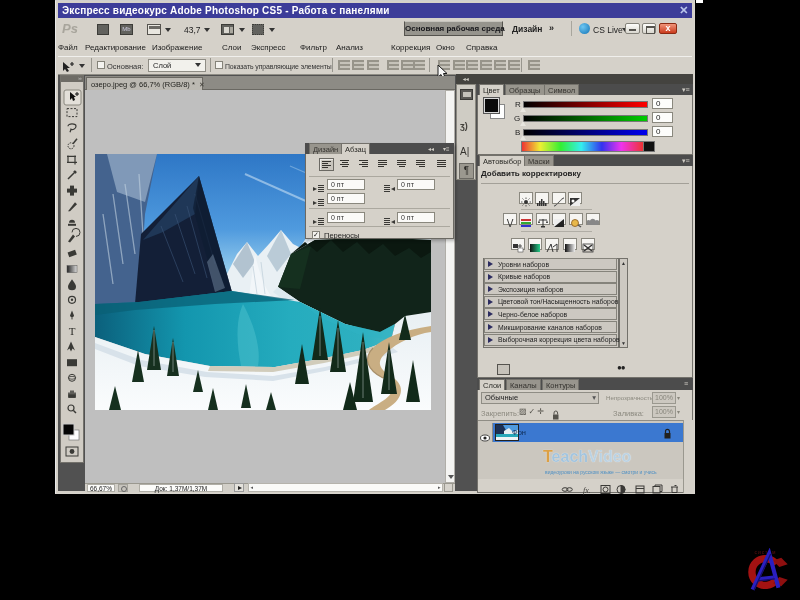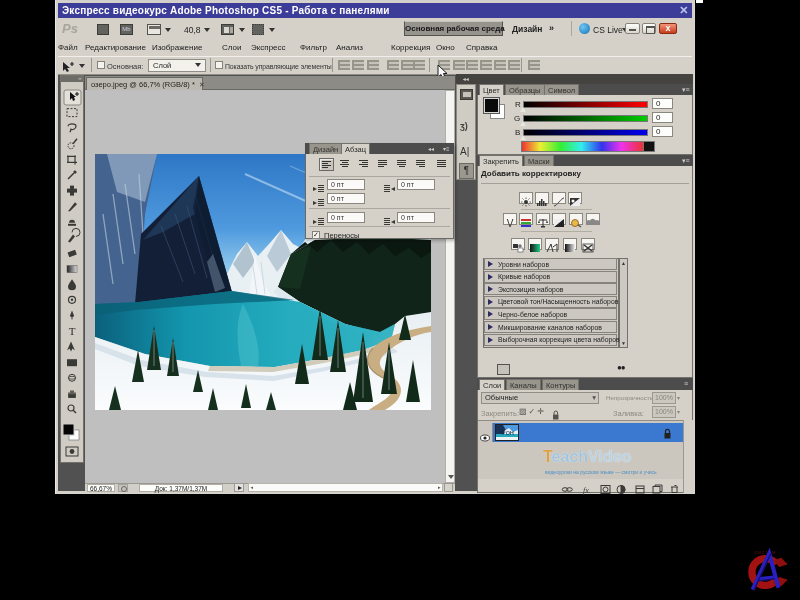--- a/index.html
+++ b/index.html
@@ -54,21 +54,21 @@
 
   <div class="abs" style="left:62px;top:21px;width:30px;height:16px;color:#a8a59c;font-size:13px;
        font-weight:bold;font-style:italic;">Ps</div>
   <div class="ico" style="left:97px;top:24px;width:12px;height:11px;"></div>
   <div class="ico" style="left:120px;top:24px;width:13px;height:11px;color:#cfcde0;font-size:6px;
        line-height:9px;text-align:center;">Mb</div>
   <div class="abs" style="left:147px;top:24px;width:14px;height:11px;background:#e8e6df;border:1px solid #55534e;box-sizing:border-box;">
      <div style="position:absolute;left:1px;top:1px;width:11px;height:3px;background:#6b6964;"></div>
   </div>
   <div class="ddarrow" style="left:165px;top:28px;"></div>
-  <div class="abs" style="left:184px;top:25px;font-size:8.5px;color:#222;">40,8</div>
+  <div class="abs" style="left:184px;top:25px;font-size:8.5px;color:#222;">43,7</div>
   <div class="ddarrow" style="left:204px;top:28px;"></div>
   <div class="ico" style="left:221px;top:24px;width:13px;height:11px;">
      <div style="position:absolute;left:2px;top:2px;width:5px;height:6px;background:#d8d6cf;"></div>
      <div style="position:absolute;left:8px;top:2px;width:3px;height:6px;background:#aaa89f;"></div>
   </div>
   <div class="ddarrow" style="left:239px;top:28px;"></div>
   <div class="ico" style="left:252px;top:24px;width:12px;height:11px;border-style:dotted;"></div>
   <div class="ddarrow" style="left:269px;top:28px;"></div>
 
   <div class="abs" style="left:404px;top:21px;width:99px;height:15px;background:#96948d;
@@ -370,21 +370,21 @@
   <div class="abs" style="left:515px;top:128px;font-size:8px;color:#222;">B</div>
   <div class="abs" style="left:523px;top:129px;width:123px;height:5px;background:linear-gradient(90deg,#000,#00e);border:1px solid #777;"></div>
   <div class="abs" style="left:520px;top:135px;width:0;height:0;border-left:3px solid transparent;border-right:3px solid transparent;border-bottom:5px solid #e8e6df;"></div>
   <div class="vbox" style="left:652px;top:126px;width:21px;height:11px;line-height:10px;padding-left:3px;">0</div>
   <div class="abs" style="left:521px;top:141px;width:121px;height:9px;border:1px solid #777;
        background:linear-gradient(90deg,#e33 0%,#ee3 15%,#3e3 32%,#3ee 49%,#33e 66%,#e3e 82%,#e33 100%);"></div>
   <div class="abs" style="left:643px;top:141px;width:10px;height:9px;background:#111;border:1px solid #777;"></div>
 
   <div class="abs" style="left:477px;top:155px;width:216px;height:223px;background:#d5d1c9;border:1px solid #73716b;box-sizing:border-box;"></div>
   <div class="tabdark" style="left:477px;top:155px;width:216px;height:11px;"></div>
-  <div class="ptab" style="left:479px;top:155px;">Закрепить</div>
+  <div class="ptab" style="left:479px;top:155px;">Автовыбор</div>
   <div class="ptab inactive" style="left:524px;top:155px;">Маски</div>
   <div class="abs" style="left:682px;top:157px;color:#cfccc4;font-size:7px;">▾≡</div>
   <div class="abs" style="left:481px;top:169px;font-size:8px;font-weight:bold;color:#222;">Добавить корректировку</div>
   <div class="abs" style="left:481px;top:183px;width:208px;height:1px;background:#a3a098;"></div>
   <div class="abs" id="adjrow1" style="left:519px;top:192px;">
       <div style="position:absolute;left:0px;top:0;width:14px;height:12px;background:#f6f5f2;border:1px solid #8a887f;box-sizing:border-box;"><svg width="12" height="10">
           <circle cx="6" cy="5" r="2" fill="#333"></circle>
           <g stroke="#333" stroke-width="0.8">
             <path d="M6,0.5 V2 M6,8 V9.5 M1,5 H2.5 M9.5,5 H11 M2.5,1.5 L3.5,2.5 M8.5,7.5 L9.5,8.5 M8.5,2.5 L9.5,1.5 M2.5,8.5 L3.5,7.5"></path>
           </g>
@@ -535,21 +535,21 @@
         <circle cx="5" cy="4" r="1.6" fill="#222"></circle>
       </svg></div>
   <div class="abs" style="left:495px;top:424px;width:24px;height:17px;border:1px solid #222;box-sizing:border-box;">
     <svg width="22" height="15">
         <rect width="22" height="15" fill="#4f9ade"></rect>
     <polygon points="0,0 7,0 12,9 0,10" fill="#1c3156"></polygon>
     <polygon points="8,6 13,3 17,7 22,5 22,9 8,9" fill="#e8eff3"></polygon>
     <rect x="0" y="9" width="22" height="4" fill="#28a8ba"></rect>
     <rect x="0" y="12" width="22" height="3" fill="#eef3f6"></rect>
       </svg></div>
-  <div class="abs" style="left:500px;top:428px;font-size:7.5px;color:#0d2c55;">Фон</div>
+  <div class="abs" style="left:512px;top:428px;font-size:7.5px;color:#0d2c55;">Фон</div>
   <div class="abs" style="left:663px;top:426px;width:9px;height:11px;"><svg width="9" height="12">
      <rect x="1.5" y="5" width="6" height="5.5" fill="#22211e"></rect>
         <path d="M2.5,5 V3.5 a2,2.2 0 0,1 4,0 V5" fill="none" stroke="#22211e" stroke-width="1.2"></path>
       </svg></div>
   <div class="abs" style="left:543px;top:448px;font-size:16px;font-weight:bold;opacity:0.85;
        color:#9cc4e4;text-shadow:0 0 1px #fff;"><span style="color:#e09a30;">T</span>each<span style="color:#b8d4ea;">Video</span></div>
   <div class="abs" style="left:545px;top:469px;width:124px;height:6px;font-size:5px;color:#4d8fc4;overflow:hidden;">видеоуроки на русском языке — смотри и учись</div>
   <div class="abs" id="laybot" style="left:560px;top:481px;width:125px;height:11px;"><svg width="125" height="11">
         <g stroke="#3a3936" stroke-width="1" fill="none">
           <ellipse cx="5" cy="5.5" rx="2.8" ry="1.8"></ellipse>

